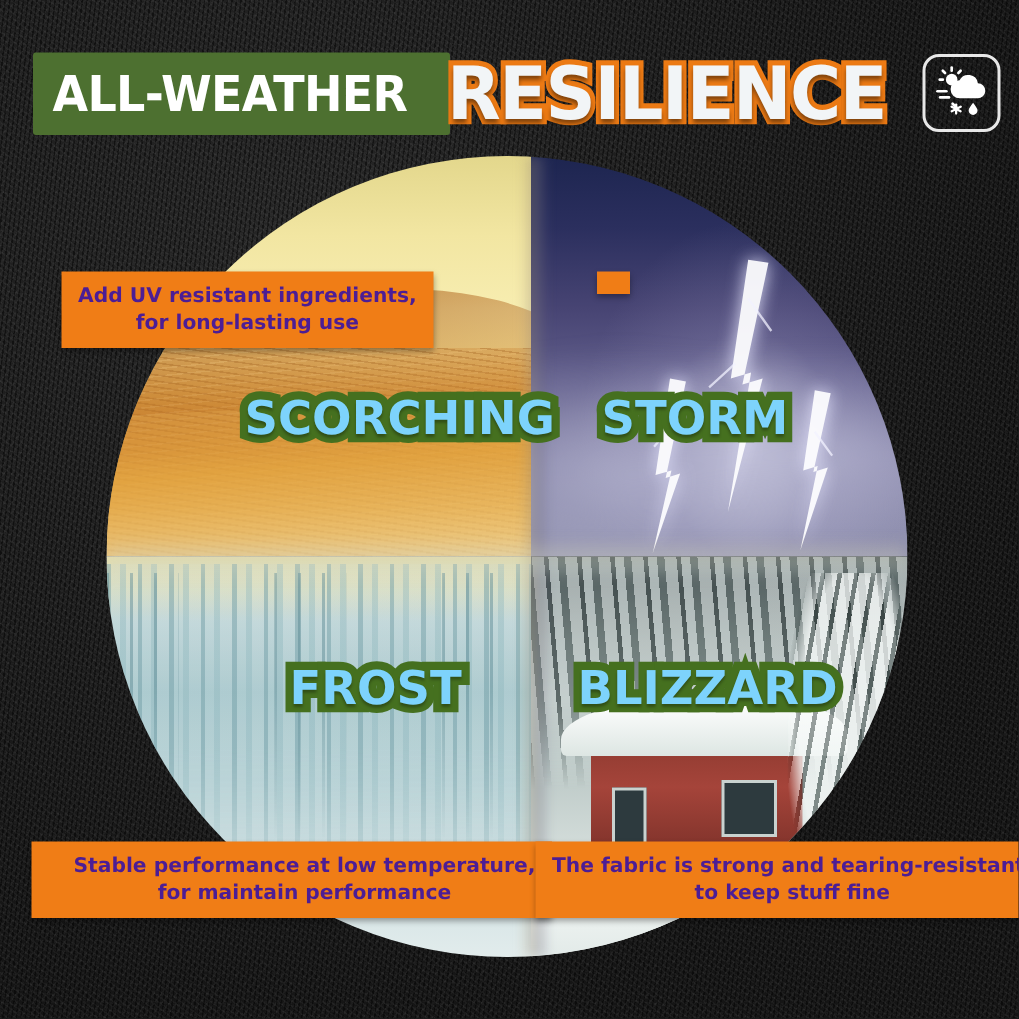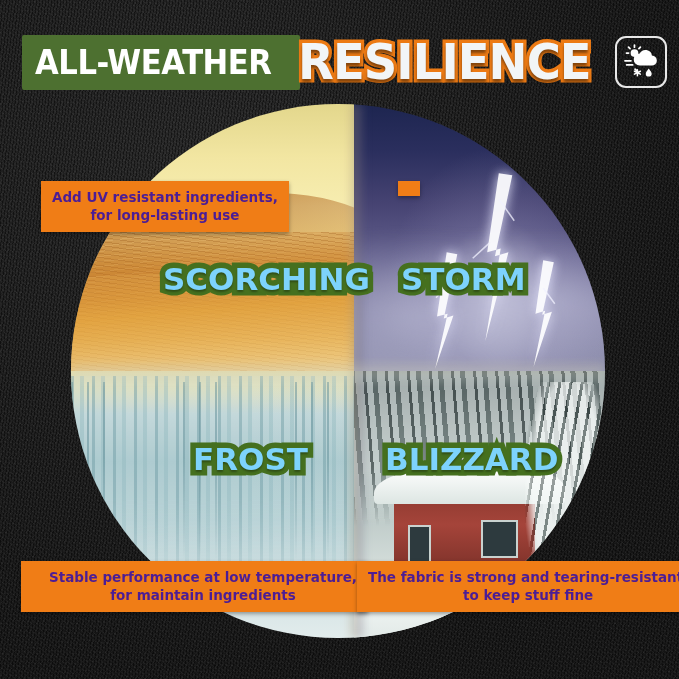--- a/index.html
+++ b/index.html
@@ -335,19 +335,19 @@
 <div class="callout" id="callout-uv">
   <div>Add UV resistant ingredients,</div>
   <div>for long-lasting use</div>
 </div>
 
 <div class="callout" id="callout-waterproof">
 </div>
 
 <div class="callout" id="callout-lowtemp">
   <div>Stable performance at low temperature,</div>
-  <div>for maintain ingredients</div>
+  <div>for maintain performance</div>
 </div>
 
 <div class="callout" id="callout-tear">
   <div>The fabric is strong and tearing-resistant,</div>
   <div>to keep stuff fine</div>
 </div>
 
 </body></html>

